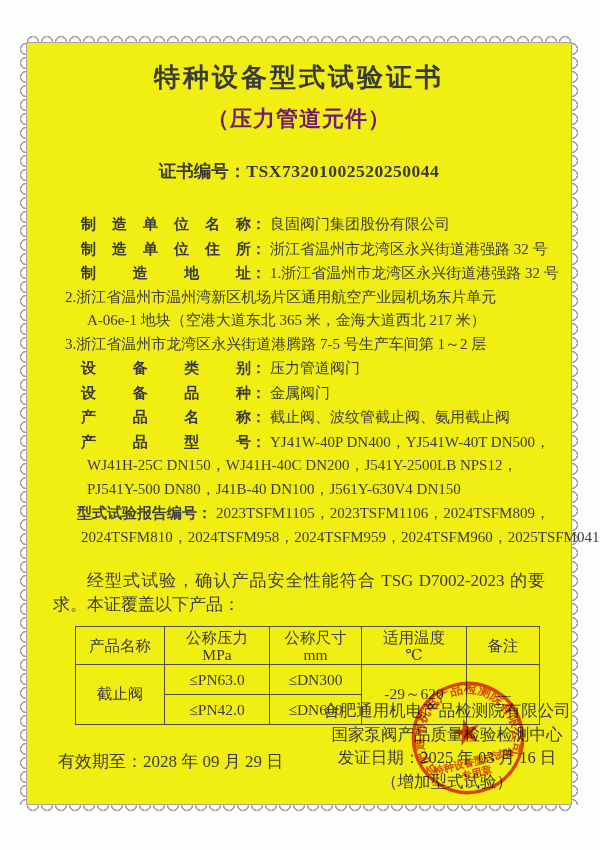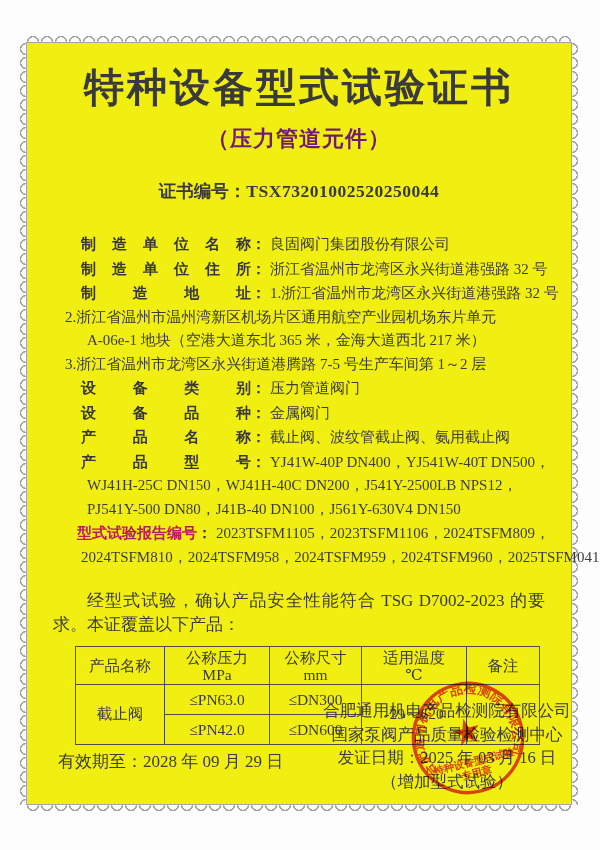--- a/index.html
+++ b/index.html
@@ -19,38 +19,38 @@
     background-image:radial-gradient(circle at 100% 50%, rgba(255,255,255,0) 4.6px, #a5a5a5 4.7px, #a5a5a5 6px, rgba(255,255,255,0) 6.2px);
     background-size:11px 14px; background-repeat:repeat-y; background-position:top right; }
   .sc-right { left:572px; top:42px; width:11px; height:763px;
     background-image:radial-gradient(circle at 0% 50%, rgba(255,255,255,0) 4.6px, #a5a5a5 4.7px, #a5a5a5 6px, rgba(255,255,255,0) 6.2px);
     background-size:11px 14px; background-repeat:repeat-y; background-position:top left; }
 
   .cert { position:absolute; left:26px; top:42px; width:546px; height:763px;
     background:#f1ee12; border:1px solid #a5a5a5; padding:0 30px; }
 
   .title { margin-top:17px; text-align:center; font-family:"Liberation Sans","DejaVu Sans",sans-serif;
-    font-size:40px; font-weight:bold; letter-spacing:3px; color:#3a3a3a; }
+    font-size:26px; font-weight:bold; letter-spacing:3px; color:#3a3a3a; }
   .subtitle { margin-top:9px; text-align:center; font-family:"Liberation Sans","DejaVu Sans",sans-serif;
     font-size:22px; font-weight:600; letter-spacing:1px; color:#701a75; }
   .certno { margin-top:25px; text-align:center; font-size:17.5px; color:#3a3a3a; }
   .certno .lab { font-family:"Liberation Sans","DejaVu Sans",sans-serif; font-weight:bold; }
   .certno .num { font-weight:700; letter-spacing:0.5px; }
 
   .rows { margin-top:29px; font-size:15px; line-height:23.5px; }
   .row { white-space:nowrap; }
   .r-label  { margin-left:24px; }
   .r-cont1  { margin-left:8px; }
   .r-cont2  { margin-left:30px; }
   .r-report { margin-left:20px; }
   .r-cont3  { margin-left:24px; }
   .flabel { display:inline-block; width:170px; text-align:justify; text-align-last:justify;
     font-family:"Liberation Sans","DejaVu Sans",sans-serif; font-weight:bold; color:#383838; vertical-align:top; }
   .fcolon { font-family:"Liberation Sans","DejaVu Sans",sans-serif; font-weight:bold; color:#383838; margin-right:4px; }
-  .flabel-plain { font-family:"Liberation Sans","DejaVu Sans",sans-serif; font-weight:bold; color:#be185d; }
+  .flabel-plain { font-family:"Liberation Sans","DejaVu Sans",sans-serif; font-weight:bold; color:#404040; }
 
   .statement { margin-top:20px; margin-left:-4px; margin-right:-4px;
     font-size:17px; line-height:24px; text-indent:2em; text-align:justify; }
 
   table.spec { border-collapse:collapse; margin:9px 0 0 18px; table-layout:fixed;
     font-size:15.5px; color:#3c3c3c; text-align:center; }
   table.spec th, table.spec td { border:1px solid #4d4d4d; font-weight:normal; padding:0 2px; }
   col.c1{width:89px;} col.c2{width:105px;} col.c3{width:92px;} col.c4{width:105px;} col.c5{width:73px;}
   table.spec th { height:38px; line-height:17px; }
   table.spec td { height:30px; }

